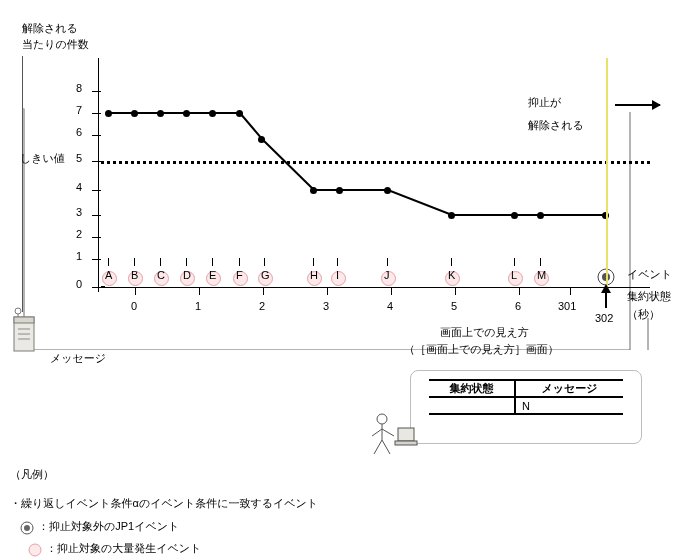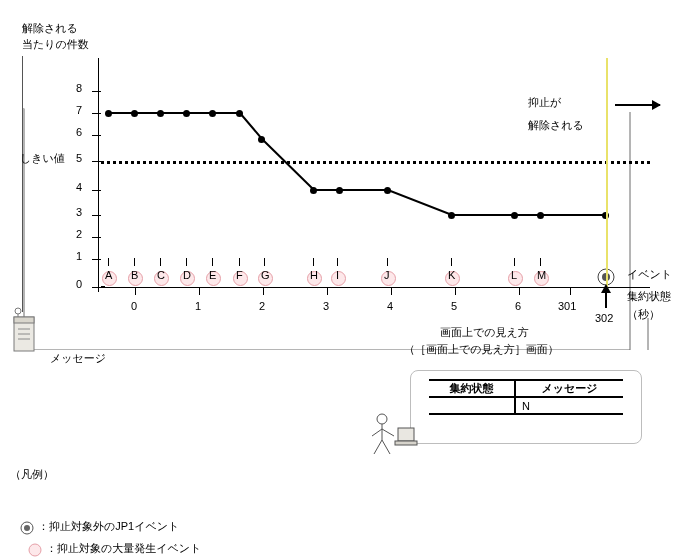--- a/index.html
+++ b/index.html
@@ -229,20 +229,21 @@
     <line x1="14" y1="12" x2="14" y2="28" stroke="#555" stroke-width="1"></line>
     <line x1="14" y1="17" x2="4" y2="24" stroke="#555" stroke-width="1"></line>
     <line x1="14" y1="17" x2="26" y2="24" stroke="#555" stroke-width="1"></line>
     <line x1="14" y1="28" x2="6" y2="42" stroke="#555" stroke-width="1"></line>
     <line x1="14" y1="28" x2="22" y2="42" stroke="#555" stroke-width="1"></line>
     <rect x="30" y="16" width="16" height="13" fill="#e9e7e1" stroke="#555" stroke-width="1"></rect>
     <rect x="27" y="29" width="22" height="4" fill="#d6d3cb" stroke="#555" stroke-width="1"></rect>
   </svg>
 
   <div class="abs txt" style="left:10px;top:468px;">（凡例）</div>
+  <div class="abs txt" style="left:10px;top:497px;">・繰り返しイベント条件αのイベント条件に一致するイベント</div>
 
   <div class="abs" style="left:20px;top:519px;">
     <svg style="vertical-align:-2px;" width="14" height="14">
       <circle cx="7" cy="7" r="6" fill="#ffffff" stroke="#555" stroke-width="1"></circle>
       <circle cx="7" cy="7" r="3" fill="#666"></circle>
     </svg>
     <span class="txt" style="position:absolute;left:18px;top:1px;">：抑止対象外のJP1イベント</span>
   </div>
 
   <div class="abs" style="left:28px;top:541px;">

